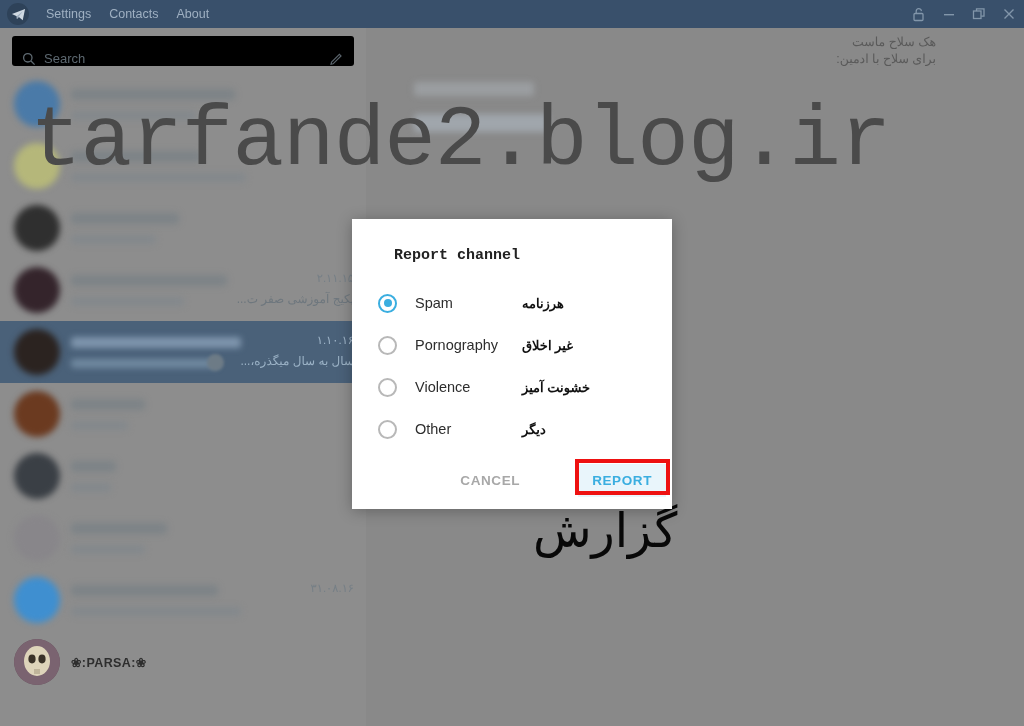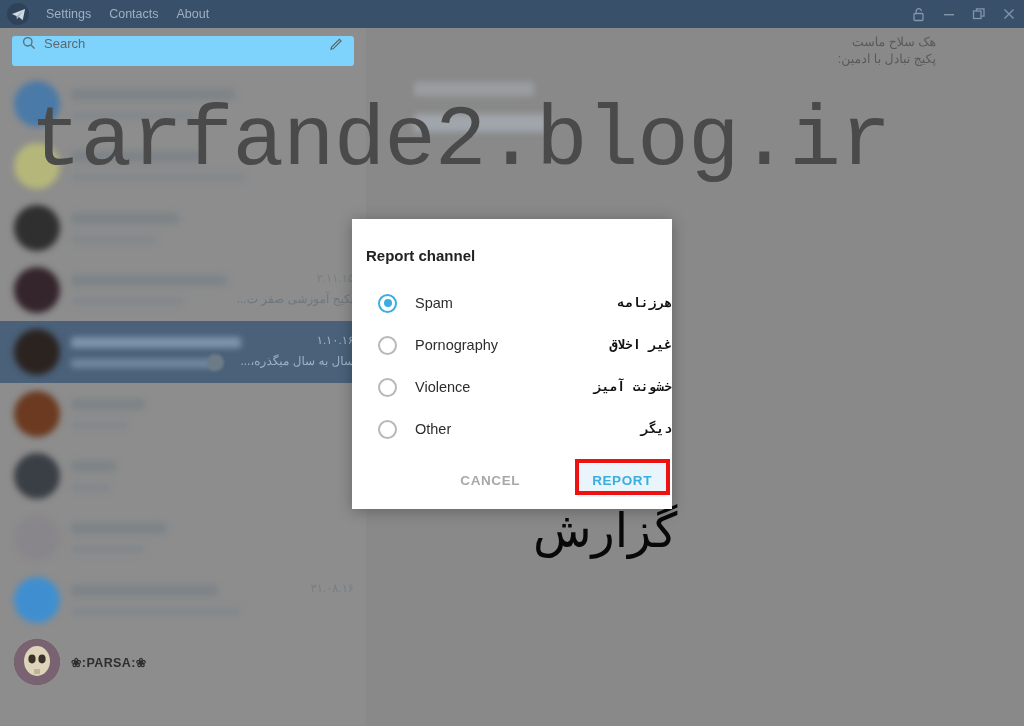--- a/index.html
+++ b/index.html
@@ -57,23 +57,23 @@
     background: #8d8d8d;
     overflow: hidden;
   }
   .search-bar {
     height: 45px;
     padding: 8px 12px 0 12px;
     display: flex; align-items: flex-start;
   }
   .search-box {
     flex: 1; height: 30px;
-    background: #7dd3fc;
+    background: #000000;
     border-radius: 3px;
-    display: flex; align-items: flex-start;
+    display: flex; align-items: flex-end;
     padding: 0 10px;
     position: relative;
   }
   .search-icon { margin-right: 8px; color: #5f6a72; display:flex; }
   .search-ph {
     color: #5d6870; font-size: 13px;
   }
   .pencil-icon {
     position: absolute; right: 10px; color: #5a646c; display:flex;
   }
@@ -207,21 +207,22 @@
     position: absolute;
     left: 352px; top: 219px;
     width: 320px; height: 290px;
     background: #ffffff;
     z-index: 30;
     box-shadow: 0 2px 14px rgba(0,0,0,0.28);
   }
   .dlg-title {
     font-size: 15px; font-weight: 700;
     color: #222;
-    padding: 28px 0 0 14px;
+    padding: 28px 0 0 42px;
+    font-family: Liberation Mono, monospace;
   }
   .opt-list { margin-top: 18px; }
   .opt-row {
     position: relative;
     height: 42px;
     display: flex; align-items: center;
     padding-left: 26px;
   }
   .radio {
     width: 19px; height: 19px; border-radius: 50%;
@@ -233,25 +234,25 @@
   .radio.checked { border-color: #3aaee0; }
   .radio.checked::after {
     content: ""; width: 8px; height: 8px; border-radius: 50%;
     background: #3aaee0;
   }
   .opt-label {
     font-size: 14.5px; color: #2d2d2d;
   }
   .opt-fa {
     position: absolute; right: 0; width: 150px;
-    text-align: right;
+    text-align: left;
     font-size: 13px; font-weight: 700;
     color: #111;
     direction: rtl;
-    font-family: Liberation Mono, monospace;
+    font-family: Liberation Sans, sans-serif;
   }
   .dlg-actions {
     position: absolute; bottom: 12px; right: 0;
     display: flex; align-items: center; gap: 44px;
   }
   .btn-cancel {
     font-size: 13.5px; font-weight: 600;
     color: #a8a8a8; letter-spacing: 0.6px;
     padding: 9px 14px;
   }
@@ -425,21 +426,21 @@
           <div class="plain-name">❀:PARSA:❀</div>
         </div>
       </div>
     </div>
   </div>
 
   <div class="right-col">
 
     <div class="profile-area">
       <div class="prof-line">هک سلاح ماست</div>
-      <div class="prof-line">پکیج تبادل با ادمین:</div>
+      <div class="prof-line">برای سلاح با ادمین:</div>
       <div class="blur-bar"></div>
       <div class="blur-bar wide"></div>
     </div>
 
     <div class="media-list" style="margin-top:100px">
       <span class="media-link">9 video files</span>
       <span class="media-link">2 audio files</span>
       <span class="media-link">529 files</span>
       <span class="media-link">167 shared links</span>
     </div>

